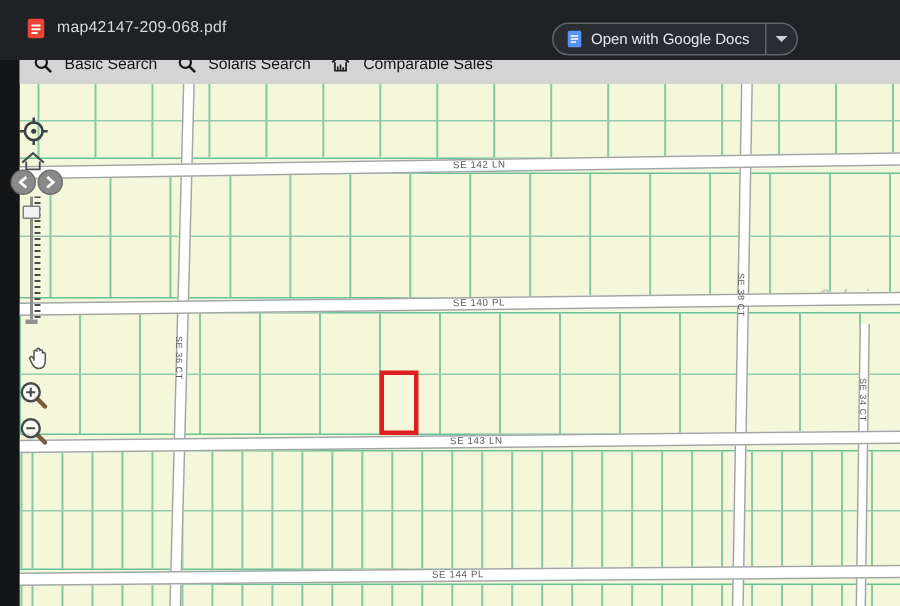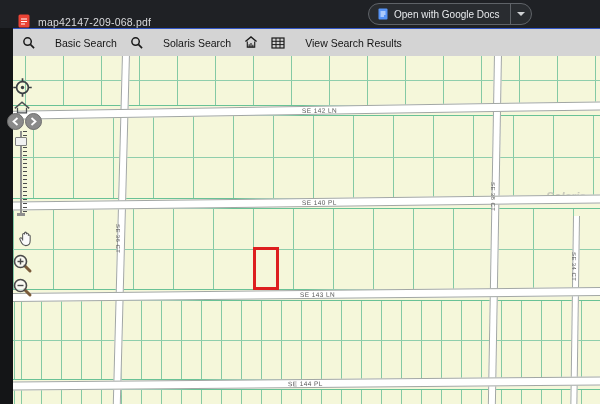--- a/index.html
+++ b/index.html
@@ -1,42 +1,42 @@
 <!DOCTYPE html>
 <html><head>
 <meta charset="utf-8">
 <style>
   * { box-sizing: border-box; margin: 0; padding: 0; }
   html,body { width:600px; height:404px; overflow:hidden; background:#202124;
     font-family:"Liberation Sans", sans-serif; }
   .stage { position:relative; width:600px; height:404px; overflow:hidden; }
 
   
-  .header { position:absolute; left:0; top:0; width:600px; height:28px;
-    background:#1f2125; display:flex; align-items:flex-end; z-index:30; }
+  .header { position:absolute; left:0; top:12px; width:600px; height:28px;
+    background:#1f2125; display:flex; align-items:flex-start; z-index:30; }
   .pdficon { margin-left:18px; width:12px; height:14px; flex:0 0 auto; }
   .doc-title { margin-left:8px; color:#d9dadd; font-size:10.5px; letter-spacing:.2px; }
   .open-btn { position:absolute; left:368px; top:3px; height:22px;
     display:flex; align-items:center; border:1px solid #5f6368; border-radius:11px;
     background:#292c30; color:#e8eaed; }
   .open-btn-main { display:flex; align-items:center; gap:6px; padding:0 10px 0 9px;
     height:100%; border-right:1px solid #5f6368; cursor:pointer; }
   .open-btn-label { font-size:10px; white-space:nowrap; }
   .open-btn-caret { width:20px; height:100%; display:flex; align-items:center;
     justify-content:center; cursor:pointer; }
   .caret { width:0; height:0; border-left:4px solid transparent;
     border-right:4px solid transparent; border-top:4px solid #cfd1d4; }
   .blue-bar { position:absolute; left:13px; top:26px; width:587px; height:3px;
     background:#3155c4; z-index:29; }
 
   
   .toolbar { position:absolute; left:13px; top:29px; width:587px; height:27px;
     background:#d4d4d4; display:flex; align-items:center; gap:13px;
     padding-left:9px; z-index:28; }
-  .tb-item { display:flex; align-items:center; gap:20px; cursor:pointer; }
+  .tb-item { display:flex; align-items:center; gap:8px; cursor:pointer; }
   .tb-item span { font-size:10.5px; color:#141414; white-space:nowrap; }
 
   
   .left-strip { position:absolute; left:0; top:26px; width:13px; height:378px;
     background:#141517; z-index:27; }
 
   
   .map { position:absolute; left:13px; top:56px; width:587px; height:348px;
     background:#f5f7da; overflow:hidden; z-index:1; }
   .band { position:absolute; left:0; width:587px;
@@ -133,27 +133,21 @@
         <line x1="9" y1="9" x2="13" y2="13" stroke="#1a1a1a" stroke-width="1.8"></line>
       </svg>
       <span>Solaris Search</span>
     </div>
     <div class="tb-item">
       <svg width="14" height="13" viewBox="0 0 14 14">
         <path d="M1 6 L7 1 L13 6" fill="none" stroke="#1a1a1a" stroke-width="1.4"></path>
         <path d="M3 6v6h8V6" fill="none" stroke="#1a1a1a" stroke-width="1.2"></path>
         <path d="M5 12V9M7 12V7.5M9 12V9.5" stroke="#1a1a1a" stroke-width="1.2"></path>
       </svg>
-    </div>
-    <div class="tb-item">
-      <svg width="14" height="12" viewBox="0 0 14 12">
-        <rect x="1" y="1" width="12" height="10" fill="none" stroke="#1a1a1a" stroke-width="1.2"></rect>
-        <path d="M1 4.3h12M1 7.6h12M5 1v10M9 1v10" stroke="#1a1a1a" stroke-width="1"></path>
-      </svg>
-      <span>View Search Results</span>
+      <span>Comparable Sales</span>
     </div>
   </div>
 
   <div class="left-strip"></div>
 
   <div class="map">
     <div class="band b1">
         <div class="mid"></div>
       </div>
     <div class="band b2">

